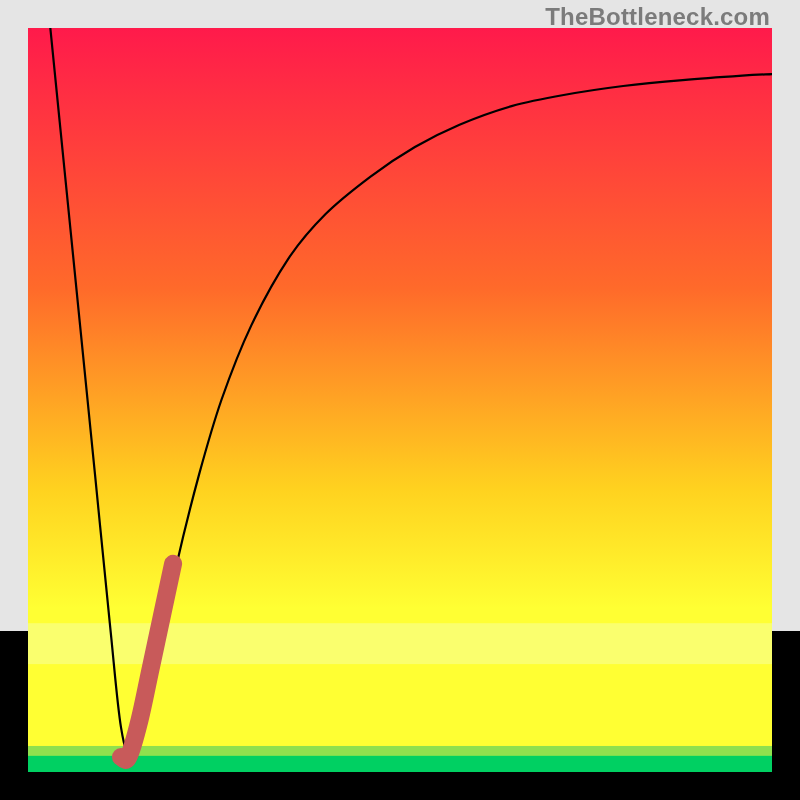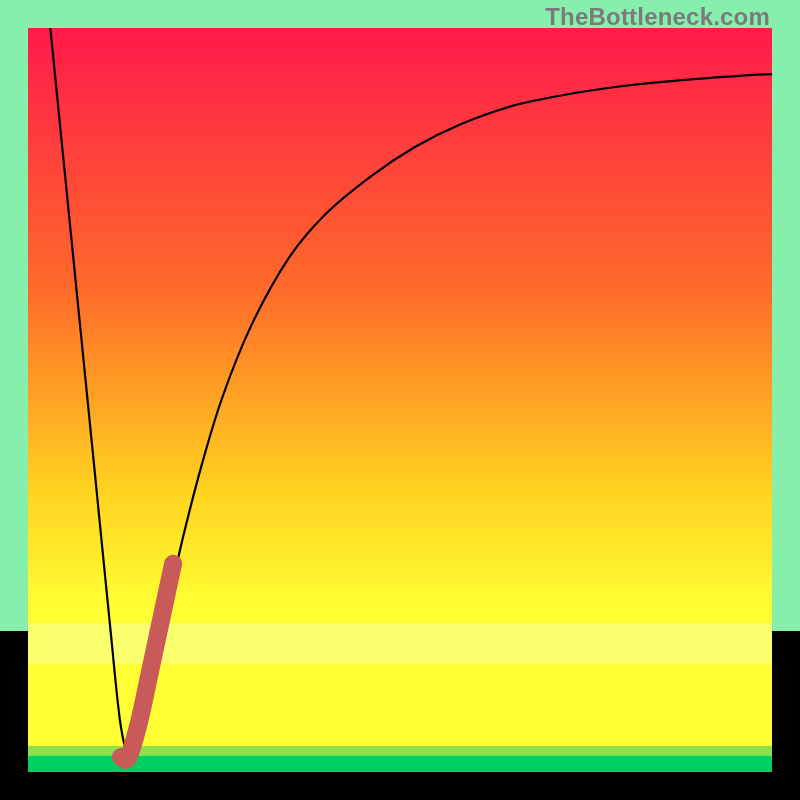--- a/index.html
+++ b/index.html
@@ -9,21 +9,21 @@
     height: 800px;
     background: #000;
     overflow: hidden;
   }
   .frame {
     position: absolute;
     left: 0;
     top: 0;
     width: 800px;
     height: 631px;
-    background: #86efac;
+    background: #e5e5e5;
   }
   .plot-area {
     position: absolute;
     left: 28px;
     top: 28px;
     width: 744px;
     height: 744px;
     overflow: hidden;
   }
   .watermark {

